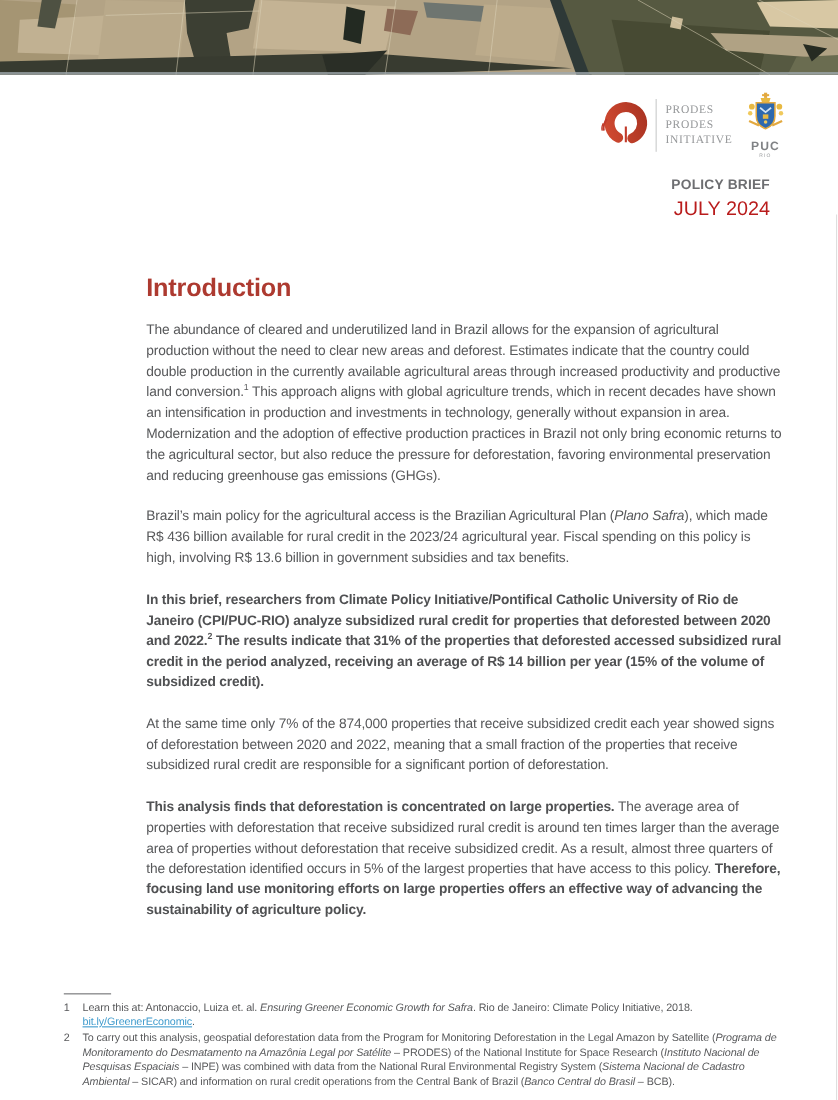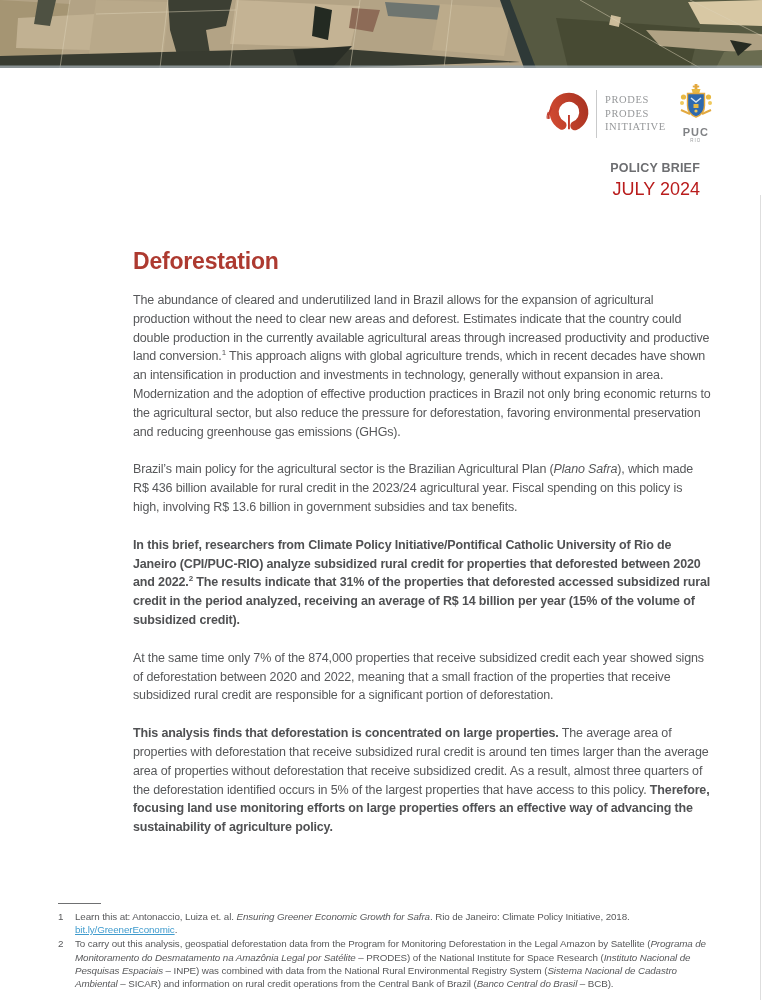--- a/index.html
+++ b/index.html
@@ -133,25 +133,25 @@
       <div class="puc-sublabel">RIO</div>
     </div>
   </div>
 
   <div class="meta-block">
     <div class="doc-type">POLICY BRIEF</div>
     <div class="doc-date">JULY 2024</div>
   </div>
 
   <div class="main">
-    <h1 class="section-heading">Deforestation</h1>
+    <h1 class="section-heading">Introduction</h1>
 
     <p><span>The abundance of cleared and underutilized land in Brazil allows for the expansion of agricultural production without the need to clear new areas and deforest. Estimates indicate that the country could double production in the currently available agricultural areas through increased productivity and productive land conversion.</span><sup class="fn-ref">1</sup><span> This approach aligns with global agriculture trends, which in recent decades have shown an intensification in production and investments in technology, generally without expansion in area. Modernization and the adoption of effective production practices in Brazil not only bring economic returns to the agricultural sector, but also reduce the pressure for deforestation, favoring environmental preservation and reducing greenhouse gas emissions (GHGs).</span></p>
 
-    <p><span>Brazil’s main policy for the agricultural sector is the Brazilian Agricultural Plan (</span><span class="italic">Plano Safra</span><span>), which made R$ 436 billion available for rural credit in the 2023/24 agricultural year. Fiscal spending on this policy is high, involving R$ 13.6 billion in government subsidies and tax benefits.</span></p>
+    <p><span>Brazil’s main policy for the agricultural access is the Brazilian Agricultural Plan (</span><span class="italic">Plano Safra</span><span>), which made R$ 436 billion available for rural credit in the 2023/24 agricultural year. Fiscal spending on this policy is high, involving R$ 13.6 billion in government subsidies and tax benefits.</span></p>
 
     <p class="bold"><span>In this brief, researchers from Climate Policy Initiative/Pontifical Catholic University of Rio de Janeiro (CPI/PUC-RIO) analyze subsidized rural credit for properties that deforested between 2020 and 2022.</span><sup class="fn-ref">2</sup><span> The results indicate that 31% of the properties that deforested accessed subsidized rural credit in the period analyzed, receiving an average of R$ 14 billion per year (15% of the volume of subsidized credit).</span></p>
 
     <p>At the same time only 7% of the 874,000 properties that receive subsidized credit each year showed signs of deforestation between 2020 and 2022, meaning that a small fraction of the properties that receive subsidized rural credit are responsible for a significant portion of deforestation.</p>
 
     <p><span class="bold">This analysis finds that deforestation is concentrated on large properties.</span><span> The average area of properties with deforestation that receive subsidized rural credit is around ten times larger than the average area of properties without deforestation that receive subsidized credit. As a result, almost three quarters of the deforestation identified occurs in 5% of the largest properties that have access to this policy. </span><span class="bold">Therefore, focusing land use monitoring efforts on large properties offers an effective way of advancing the sustainability of agriculture policy.</span></p>
   </div>
 
   <div class="footnotes">
     <hr class="fn-rule">

